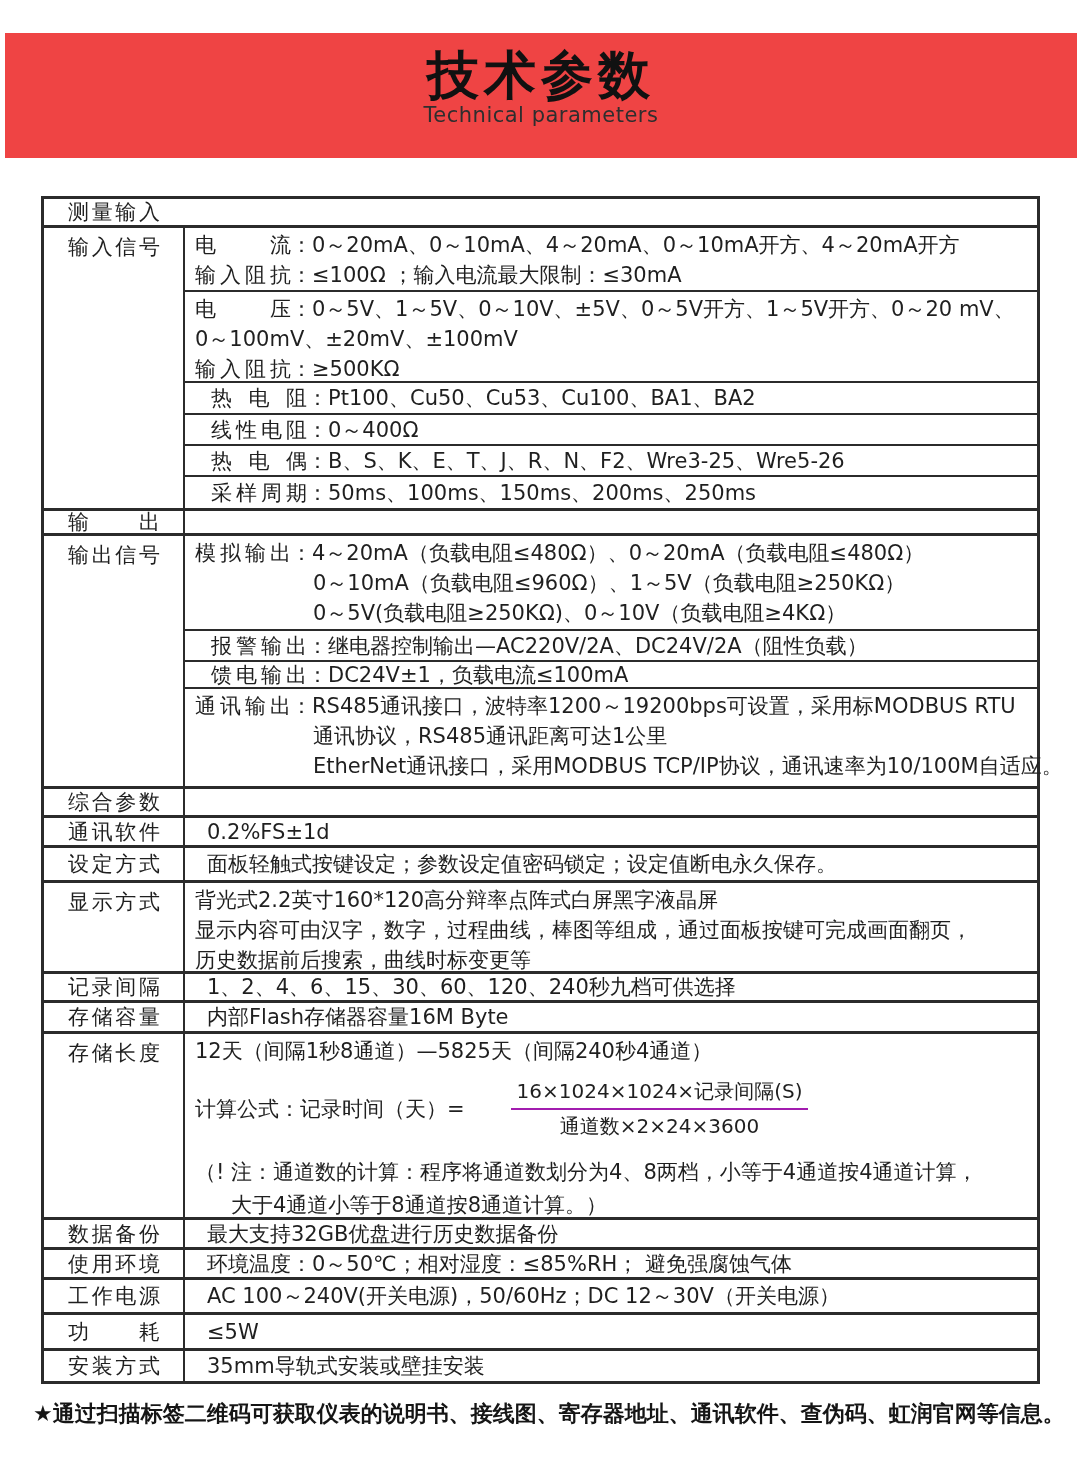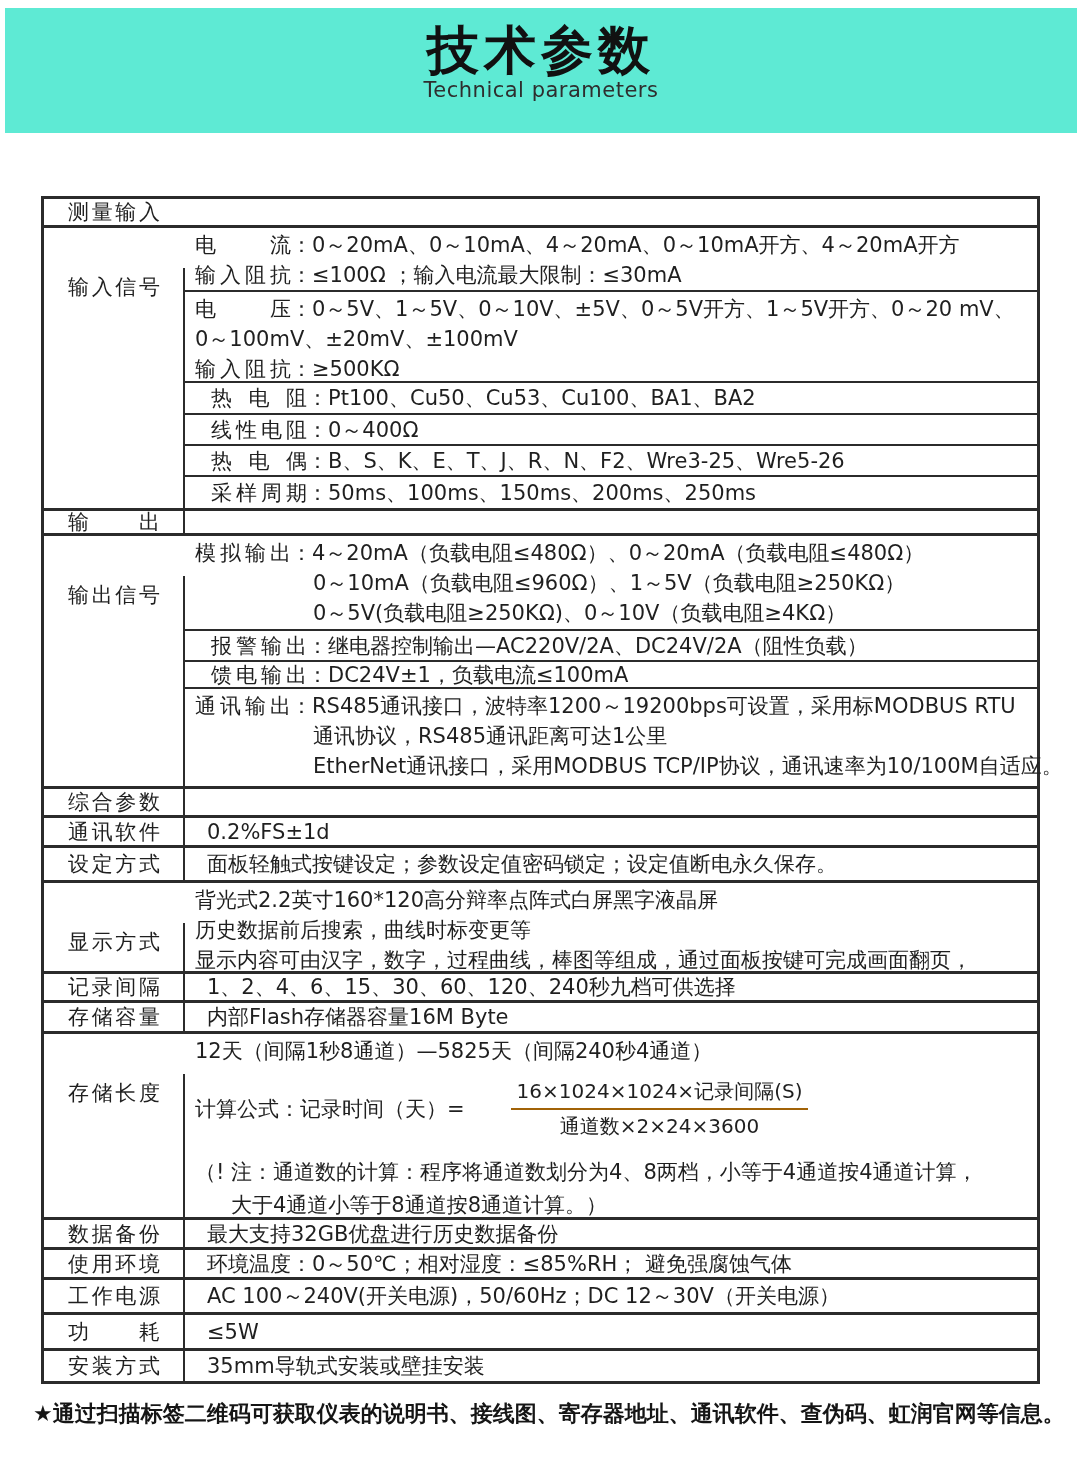--- a/index.html
+++ b/index.html
@@ -3,22 +3,22 @@
 <meta charset="utf-8">
 <style>
   html,body{margin:0;padding:0;}
   body{
     width:1080px;height:1460px;position:relative;background:#ffffff;
     font-family:"DejaVu Sans","Liberation Sans",sans-serif;
     color:#1f1f1f;-webkit-font-smoothing:antialiased;
   }
   
   .band{
-    position:absolute;left:5px;top:8px;width:1072px;height:125px;
-    background:#5eead4;text-align:center;
+    position:absolute;left:5px;top:33px;width:1072px;height:125px;
+    background:#ef4444;text-align:center;
   }
   .band .title{
     margin:0;padding-top:14px;font-size:52px;line-height:56px;
     font-weight:700;letter-spacing:5px;color:#111111;
   }
   .band .subtitle{
     font-size:21px;line-height:24px;color:#2e2e2e;letter-spacing:0.5px;
   }
   
   .tbl{
@@ -29,37 +29,37 @@
     display:flex;align-items:center;box-sizing:border-box;
     border-bottom:3px solid #2b2b2b;
   }
   .row:last-child{border-bottom:none;}
   .row.top{align-items:stretch;}
   .lbl{
     flex:0 0 141px;width:141px;box-sizing:border-box;align-self:stretch;
     display:flex;align-items:center;padding-left:24px;
   }
   .row.hasdiv .lbl{border-right:2px solid #2b2b2b;}
-  .row.top .lbl{align-items:flex-start;padding-top:4px;margin-top:40px;}
+  .row.top .lbl{align-items:flex-start;padding-top:4px;}
   .row.top .lbl .jt{line-height:30px;}
   .jt{display:inline-block;width:92px;text-align:justify;text-align-last:justify;}
   .val{flex:1;min-width:0;align-self:stretch;box-sizing:border-box;}
   .val.single{display:flex;align-items:center;padding-left:22px;white-space:nowrap;}
   .val.subs{display:flex;flex-direction:column;}
   .sub{box-sizing:border-box;border-bottom:2px solid #2b2b2b;padding:2px 0 0 10px;}
   .sub:last-child{border-bottom:none;}
   .sub.c{display:flex;align-items:center;padding-top:0;padding-left:26px;}
   .ln{height:30px;line-height:30px;white-space:nowrap;}
   .ind{padding-left:118px;}
   .pre{display:inline-block;width:96px;text-align:justify;text-align-last:justify;}
   
   .val.store{padding-left:10px;}
   .formula{display:flex;align-items:center;margin-top:12px;white-space:nowrap;gap:40px;}
   .frac{display:inline-block;text-align:center;font-size:20px;margin-left:6px;}
-  .frac .num{display:block;padding:0 6px 3px;border-bottom:2px solid #a16207;}
+  .frac .num{display:block;padding:0 6px 3px;border-bottom:2px solid #a21caf;}
   .frac .den{display:block;padding-top:3px;}
   .noteln{margin-top:3px;margin-left:36px;}
   .note-first{margin-top:17px;}
   
   .footnote{
     position:absolute;left:33px;top:1399px;font-size:22px;font-weight:700;
     white-space:nowrap;color:#151515;
   }
 </style>
 </head>
@@ -158,22 +158,22 @@
       </div>
     <div class="val single">面板轻触式按键设定；参数设定值密码锁定；设定值断电永久保存。</div>
   </div>
 
   <div class="row top hasdiv" style="height:91px">
     <div class="lbl">
         <span class="jt">显示方式</span>
       </div>
     <div class="val" style="padding:2px 0 0 10px">
       <div class="ln">背光式2.2英寸160*120高分辩率点阵式白屏黑字液晶屏</div>
+      <div class="ln">显示内容可由汉字，数字，过程曲线，棒图等组成，通过面板按键可完成画面翻页，</div>
       <div class="ln">历史数据前后搜索，曲线时标变更等</div>
-      <div class="ln">显示内容可由汉字，数字，过程曲线，棒图等组成，通过面板按键可完成画面翻页，</div>
     </div>
   </div>
 
   <div class="row hasdiv" style="height:29px">
     <div class="lbl">
         <span class="jt">记录间隔</span>
       </div>
     <div class="val single">1、2、4、6、15、30、60、120、240秒九档可供选择</div>
   </div>
 

